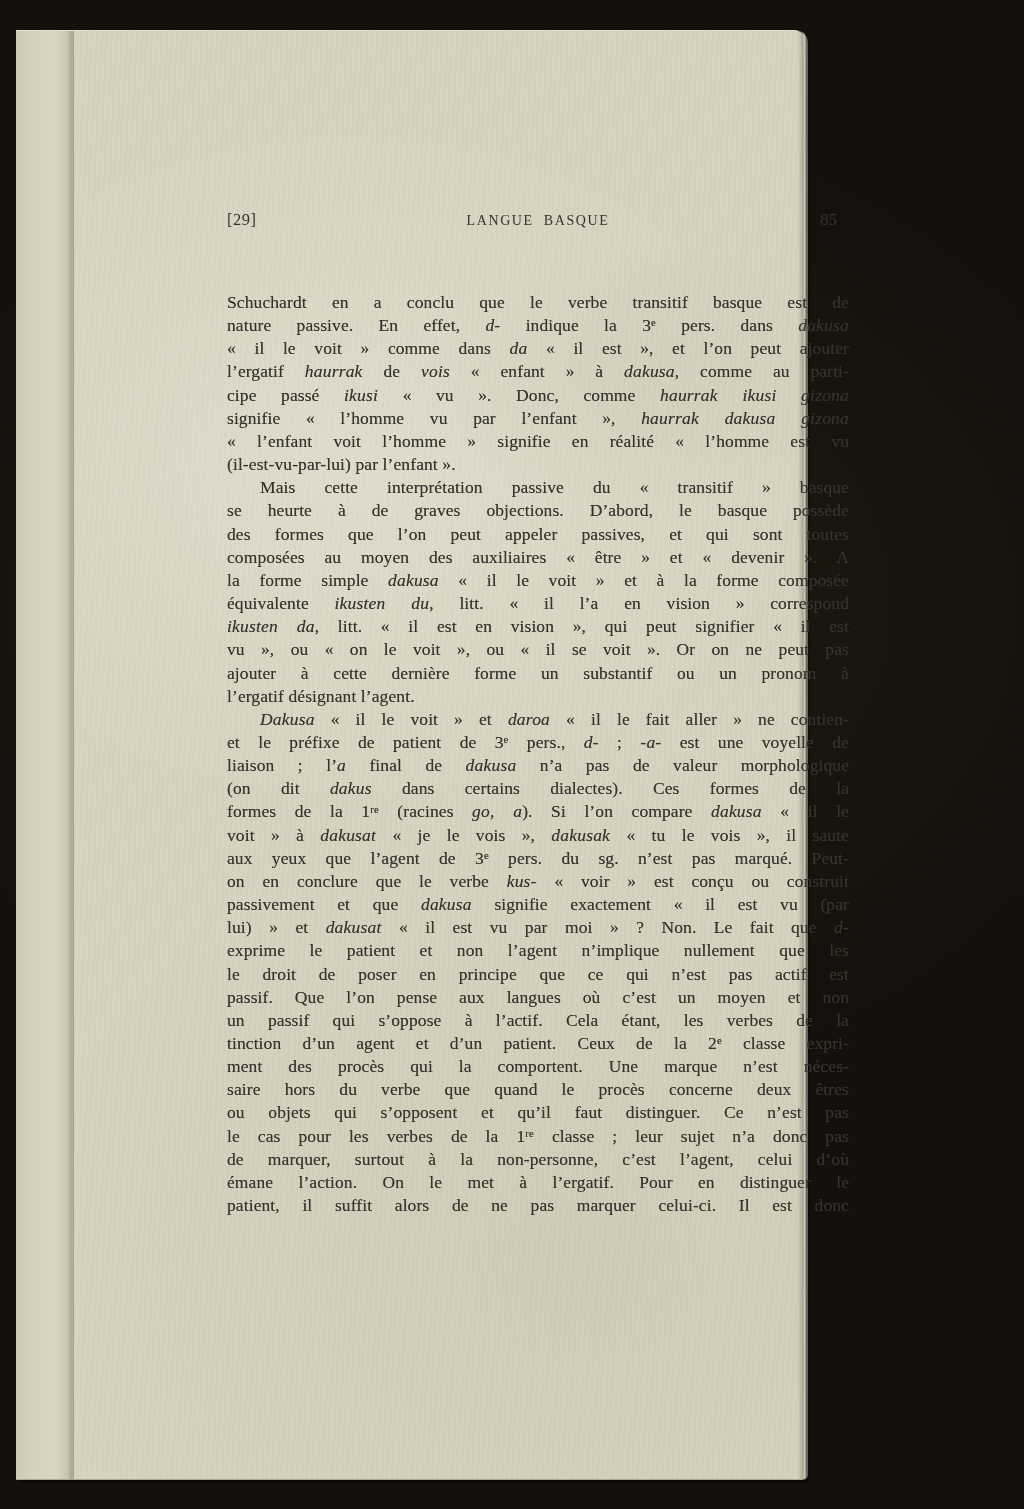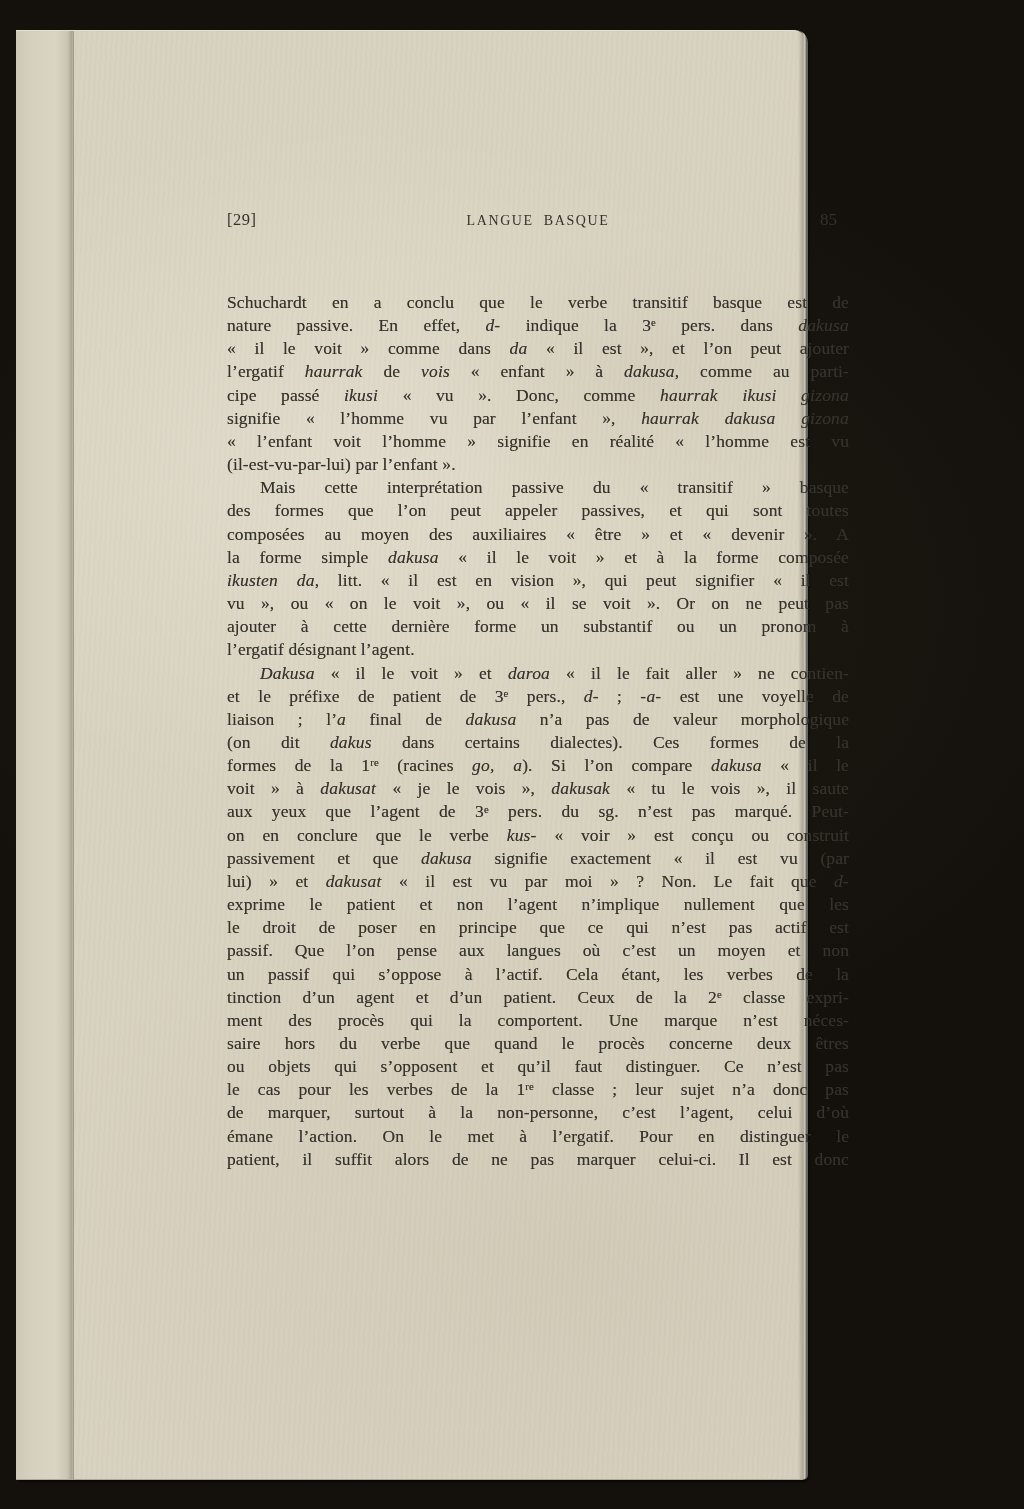--- a/index.html
+++ b/index.html
@@ -82,23 +82,25 @@
         <div class="line">nature passive. En effet, <i>d-</i> indique la 3<sup>e</sup> pers. dans <i>dakusa</i></div>
         <div class="line">« il le voit » comme dans <i>da</i> « il est », et l’on peut ajouter</div>
         <div class="line">l’ergatif <i>haurrak</i> de <i>vois</i> « enfant » à <i>dakusa</i>, comme au parti-</div>
         <div class="line">cipe passé <i>ikusi</i> « vu ». Donc, comme <i>haurrak ikusi gizona</i></div>
         <div class="line">signifie « l’homme vu par l’enfant », <i>haurrak dakusa gizona</i></div>
         <div class="line">« l’enfant voit l’homme » signifie en réalité « l’homme est vu</div>
         <div class="line">(il-est-vu-par-lui) par l’enfant ».</div>
       </div>
       <div class="para indent">
         <div class="line">Mais cette interprétation passive du « transitif » basque</div>
+        <div class="line">se heurte à de graves objections. D’abord, le basque possède</div>
         <div class="line">des formes que l’on peut appeler passives, et qui sont toutes</div>
         <div class="line">composées au moyen des auxiliaires « être » et « devenir ». A</div>
         <div class="line">la forme simple <i>dakusa</i> « il le voit » et à la forme composée</div>
+        <div class="line">équivalente <i>ikusten du</i>, litt. « il l’a en vision » correspond</div>
         <div class="line"><i>ikusten da</i>, litt. « il est en vision », qui peut signifier « il est</div>
         <div class="line">vu », ou « on le voit », ou « il se voit ». Or on ne peut pas</div>
         <div class="line">ajouter à cette dernière forme un substantif ou un pronom à</div>
         <div class="line">l’ergatif désignant l’agent.</div>
       </div>
       <div class="para indent flush-last">
         <div class="line"><i>Dakusa</i> « il le voit » et <i>daroa</i> « il le fait aller » ne contien-</div>
         <div class="line">et le préfixe de patient de 3<sup>e</sup> pers., <i>d-</i> ; <i>-a-</i> est une voyelle de</div>
         <div class="line">liaison ; l’<i>a</i> final de <i>dakusa</i> n’a pas de valeur morphologique</div>
         <div class="line">(on dit <i>dakus</i> dans certains dialectes). Ces formes de la</div>

